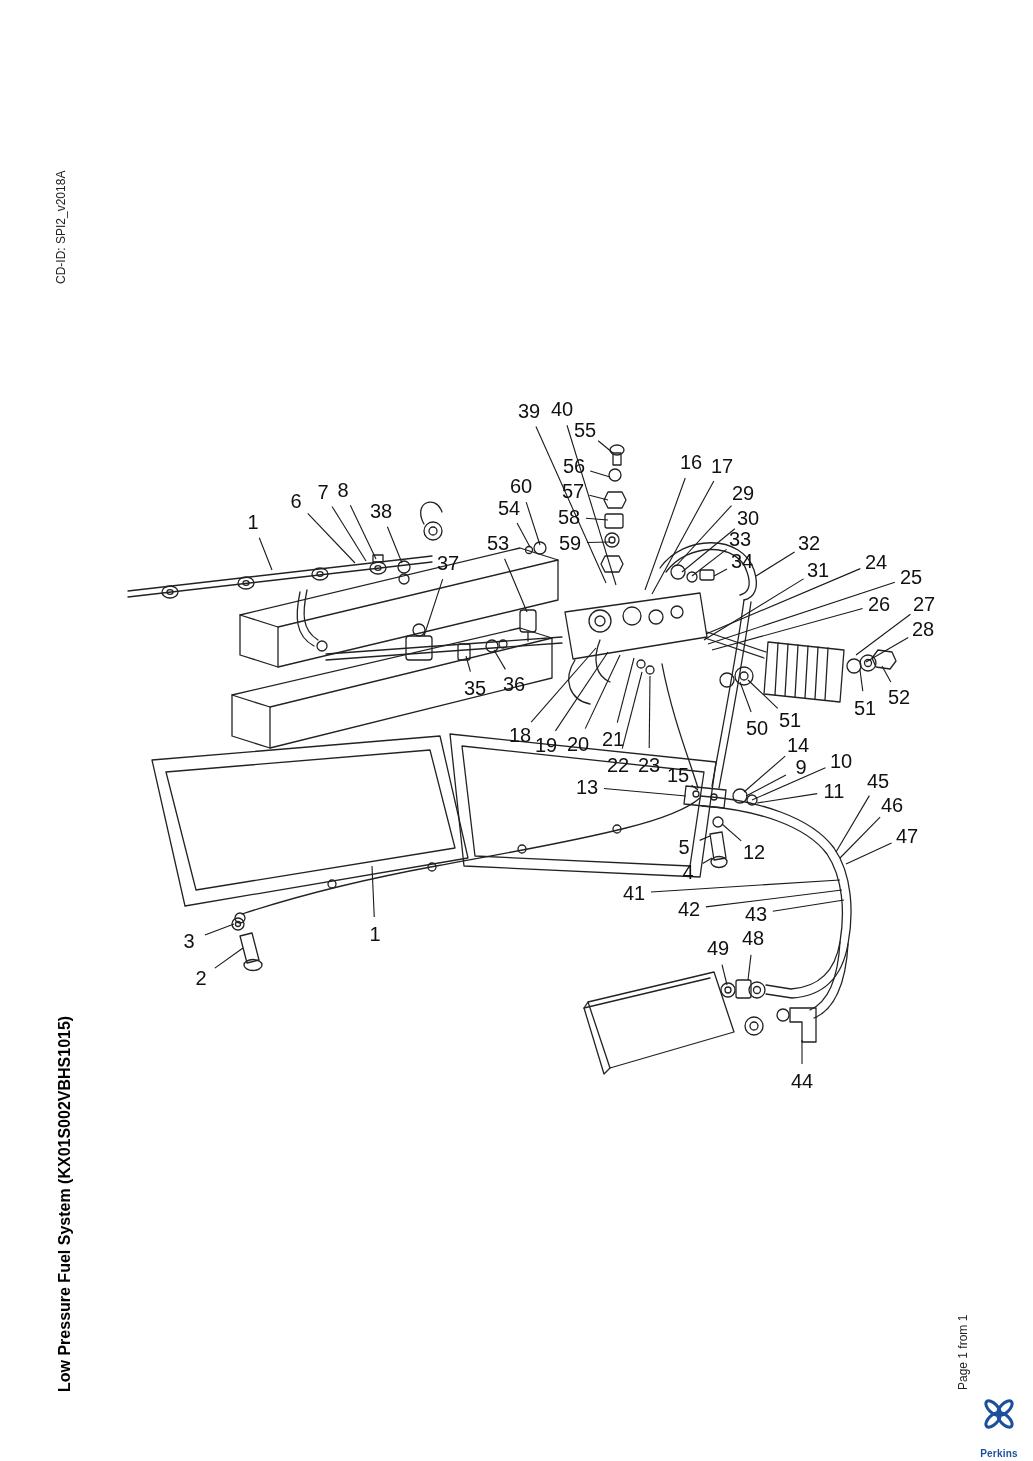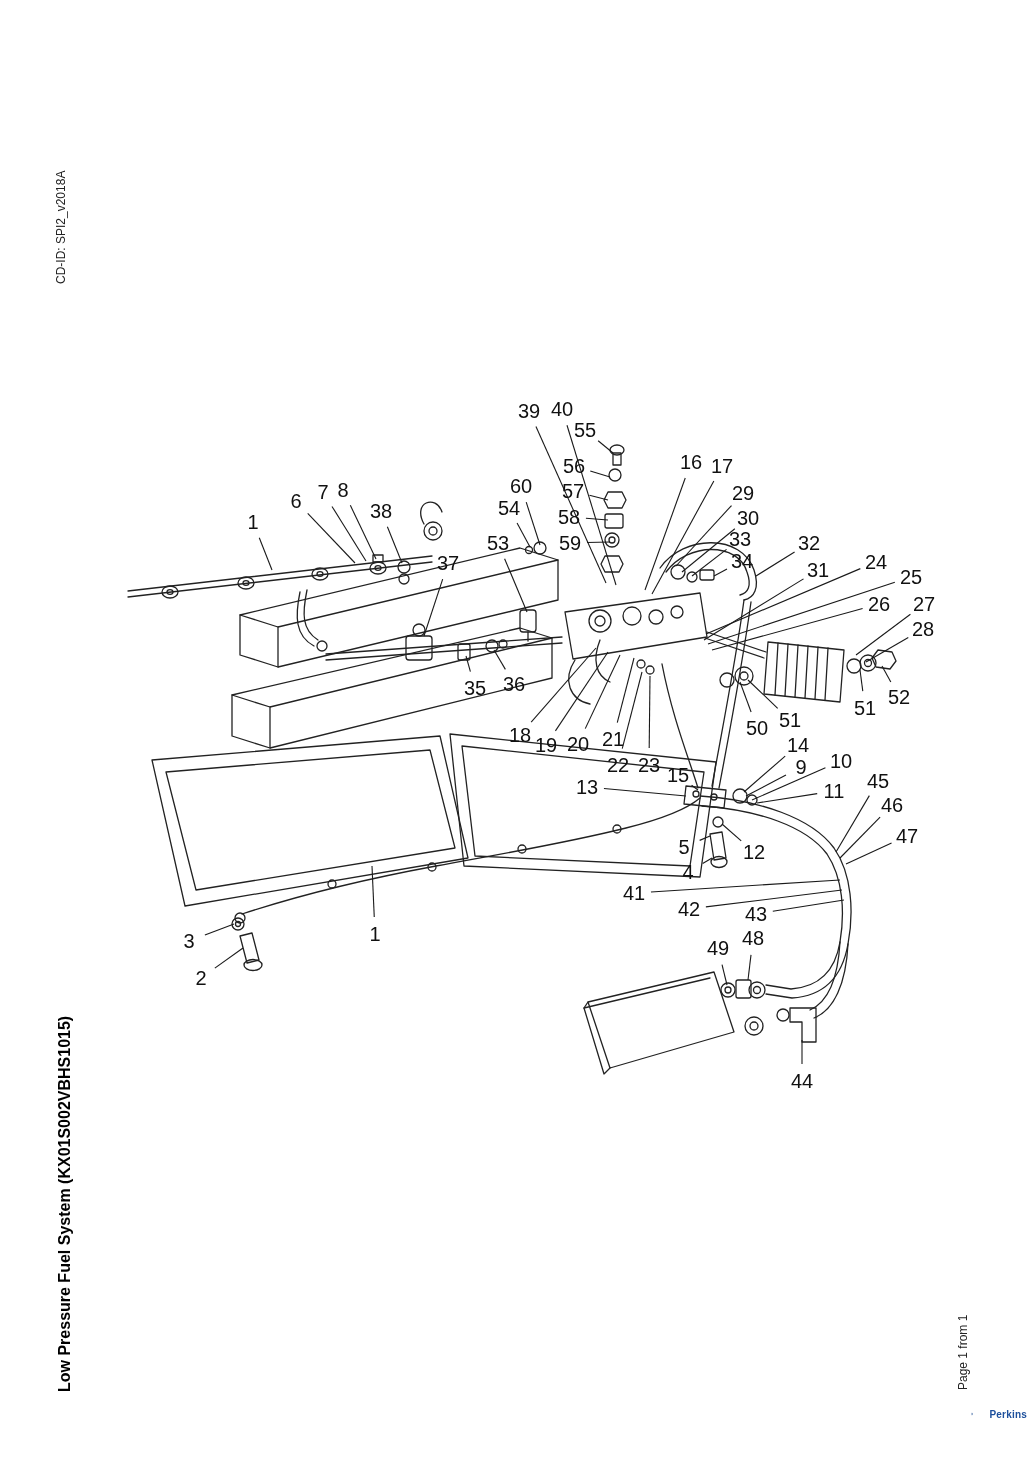--- a/index.html
+++ b/index.html
@@ -11,21 +11,21 @@
     position:absolute;
     writing-mode:vertical-rl;
     transform:rotate(180deg);
     white-space:nowrap;
   }
   .cd-id{left:54px;top:152px;height:132px;font-size:12px;color:#222;}
   .doc-title{left:56px;top:922px;height:470px;font-size:16px;font-weight:bold;color:#000;}
   .page-num{left:956px;top:1290px;height:100px;font-size:12px;color:#222;}
   .brand{
     position:absolute;left:971px;top:1396px;width:56px;
-    display:flex;flex-direction:row;align-items:center;gap:16px;
+    display:flex;flex-direction:column;align-items:center;gap:16px;
   }
   .brand-name{font-size:10px;font-weight:bold;color:#1c4f9c;letter-spacing:0.2px;}
   #diagram-svg{position:absolute;left:0;top:0;}
   #drawing path, #drawing circle, #drawing ellipse, #drawing rect, #drawing line{
     vector-effect:non-scaling-stroke;
   }
   .leader{stroke:#1a1a1a;stroke-width:1.1;}
   .callout{
     font-family:"Liberation Sans", sans-serif;
     font-size:20px;fill:#111;

